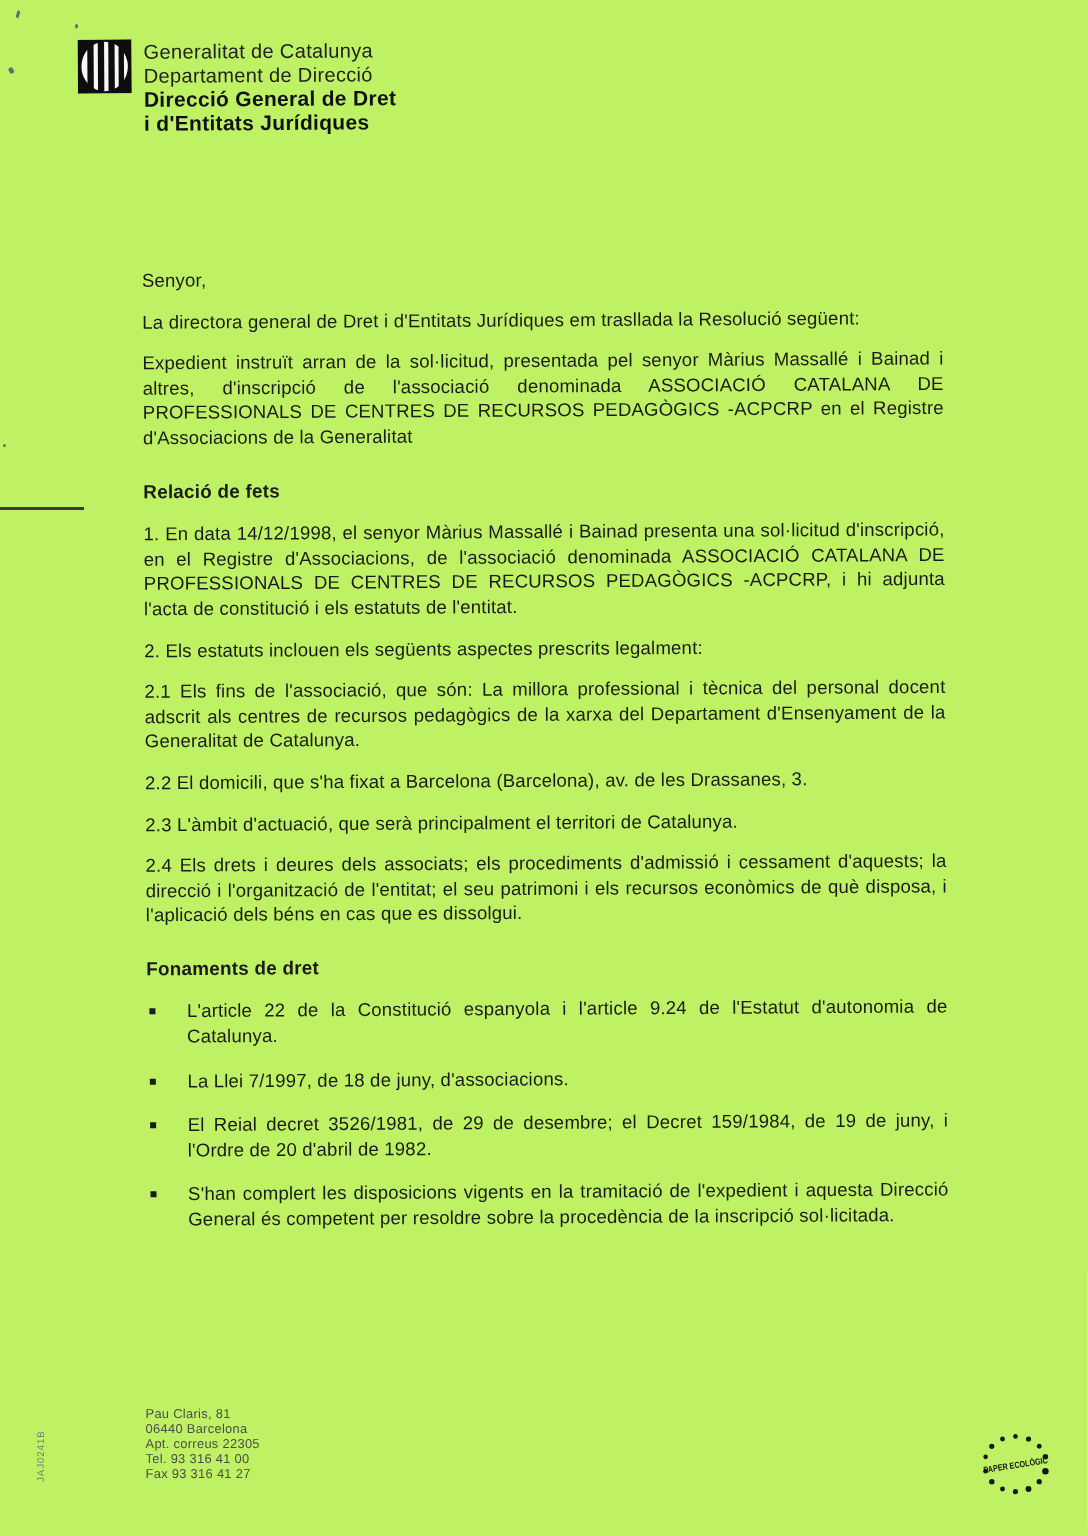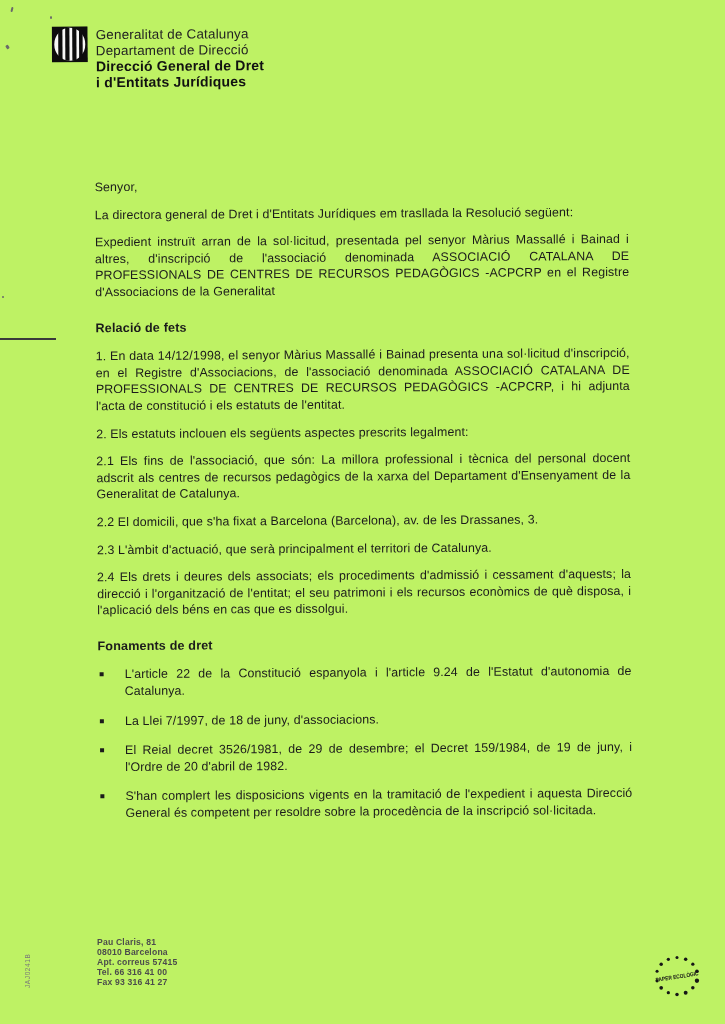--- a/index.html
+++ b/index.html
@@ -25,21 +25,21 @@
   .doc-body p{ margin:0 0 11px 0; text-align:justify; }
   .doc-body p.short{ text-align:left; }
   h3.sect{ font-size:12.6px; font-weight:bold; margin:19px 0 12px 0; letter-spacing:.15px; }
   ul.law-list{ list-style:none; margin:0; padding:0; }
   ul.law-list li{ position:relative; padding-left:27px; margin:0 0 13px 0; text-align:justify; }
   .bullet-sq{ position:absolute; left:2px; top:6px; width:4px; height:4px; background:#1b1b1b; }
 
   
   .footer-address{
     position:absolute; left:97px; top:937px;
-    font-size:8.6px; line-height:10px; color:#4c4c4c; letter-spacing:.2px;font-weight:bold;
+    font-size:8.6px; line-height:10px; color:#4c4c4c; letter-spacing:.2px;
   }
   .vertical-code{
     position:absolute; left:24px; top:988px;
     transform:rotate(-90deg); transform-origin:left top;
     font-size:6.5px; color:#7a7a7a; letter-spacing:.6px;
   }
   .seal{ position:absolute; left:648px; top:950px; width:58px; height:52px; }
 
   
   .fold-dash{ position:absolute; left:0; top:338px; width:56px; height:2px; background:#3a3a3a; }
@@ -106,23 +106,23 @@
           <span class="bullet-sq"></span>
           <span>S'han complert les disposicions vigents en la tramitació de l'expedient i aquesta Direcció General és competent per resoldre sobre la procedència de la inscripció sol·licitada.</span>
         </li>
       </ul>
     </div>
 
   </div>
 
   <div class="footer-address">
     <div>Pau Claris, 81</div>
-    <div>08010 Barcelona</div>
-    <div>Apt. correus 57415</div>
-    <div>Tel. 66 316 41 00</div>
+    <div>06440 Barcelona</div>
+    <div>Apt. correus 22305</div>
+    <div>Tel. 93 316 41 00</div>
     <div>Fax 93 316 41 27</div>
   </div>
 
   <div class="vertical-code">JAJ0241B</div>
 
   <svg class="seal" viewBox="0 0 52 48" aria-hidden="true">
     <g fill="#161616">
       <circle cx="44.4" cy="19.6" r="1.7"></circle>
         <circle cx="40.6" cy="13.1" r="1.5"></circle>
       <circle cx="34" cy="8.6" r="1.6"></circle>

